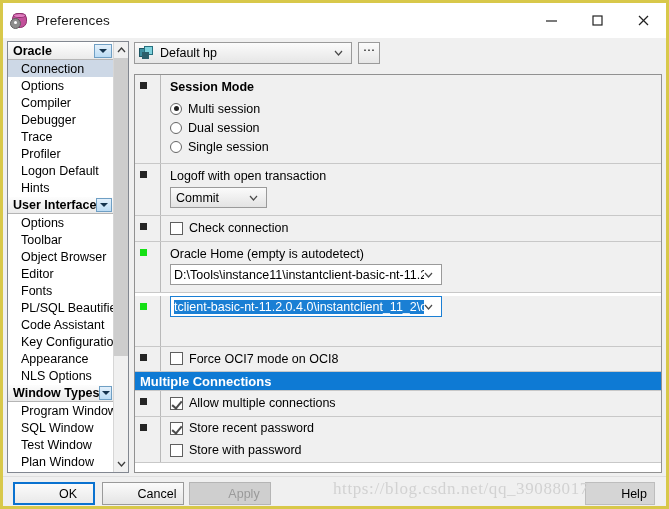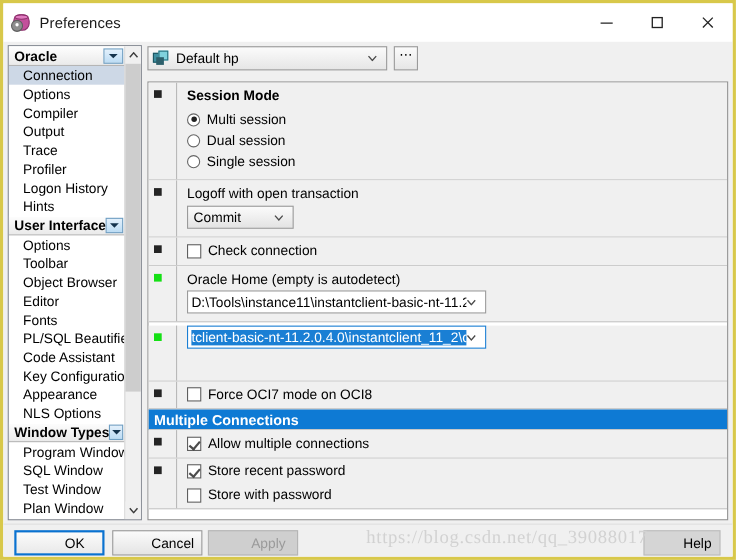--- a/index.html
+++ b/index.html
@@ -477,30 +477,30 @@
         <div class="tree-item selected">
             <span>Connection</span>
           </div>
         <div class="tree-item">
             <span>Options</span>
           </div>
         <div class="tree-item">
             <span>Compiler</span>
           </div>
         <div class="tree-item">
-            <span>Output</span>
+            <span>Debugger</span>
           </div>
         <div class="tree-item">
             <span>Trace</span>
           </div>
         <div class="tree-item">
             <span>Profiler</span>
           </div>
         <div class="tree-item">
-            <span>Logon History</span>
+            <span>Logon Default</span>
           </div>
         <div class="tree-item">
             <span>Hints</span>
           </div>
 
         <div class="group-head">
           <span class="g-label">User Interface</span>
           <span class="g-arrow">
               <span class="caret-d"></span>
             </span>

